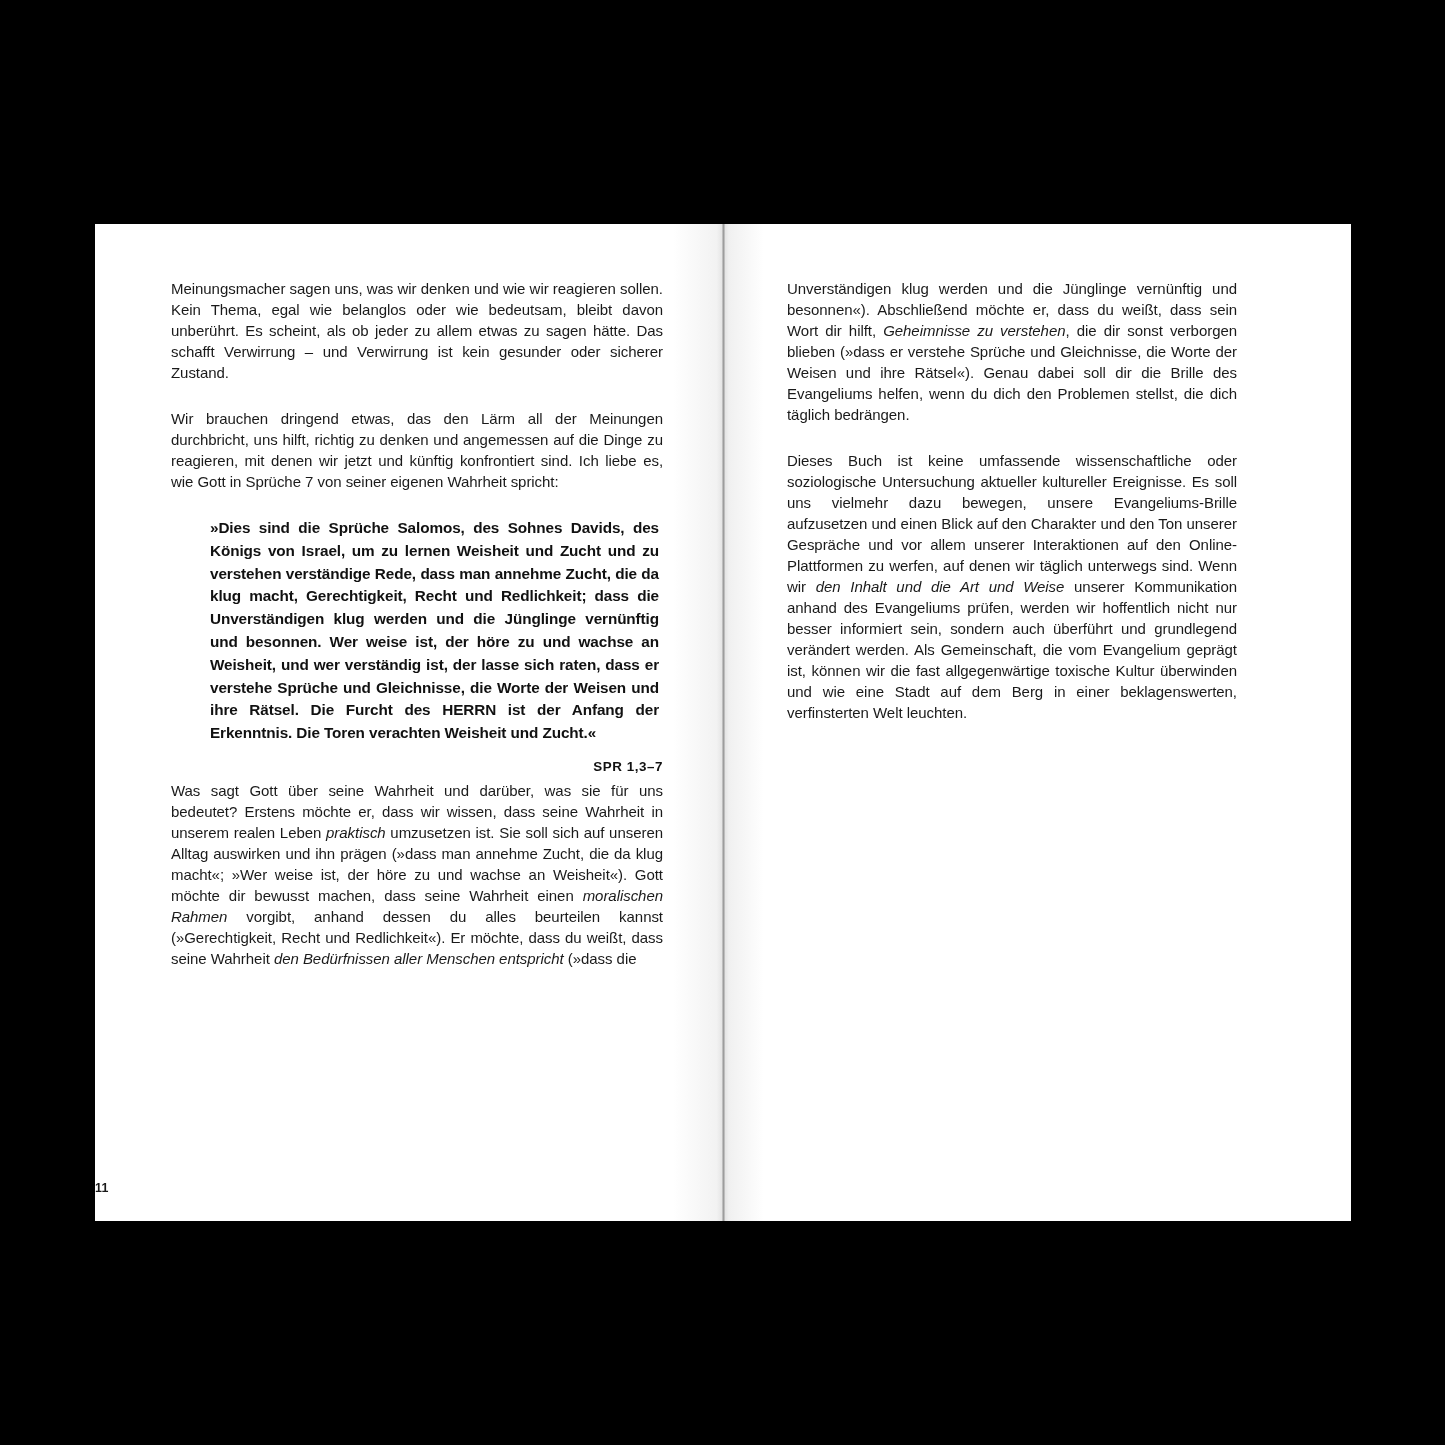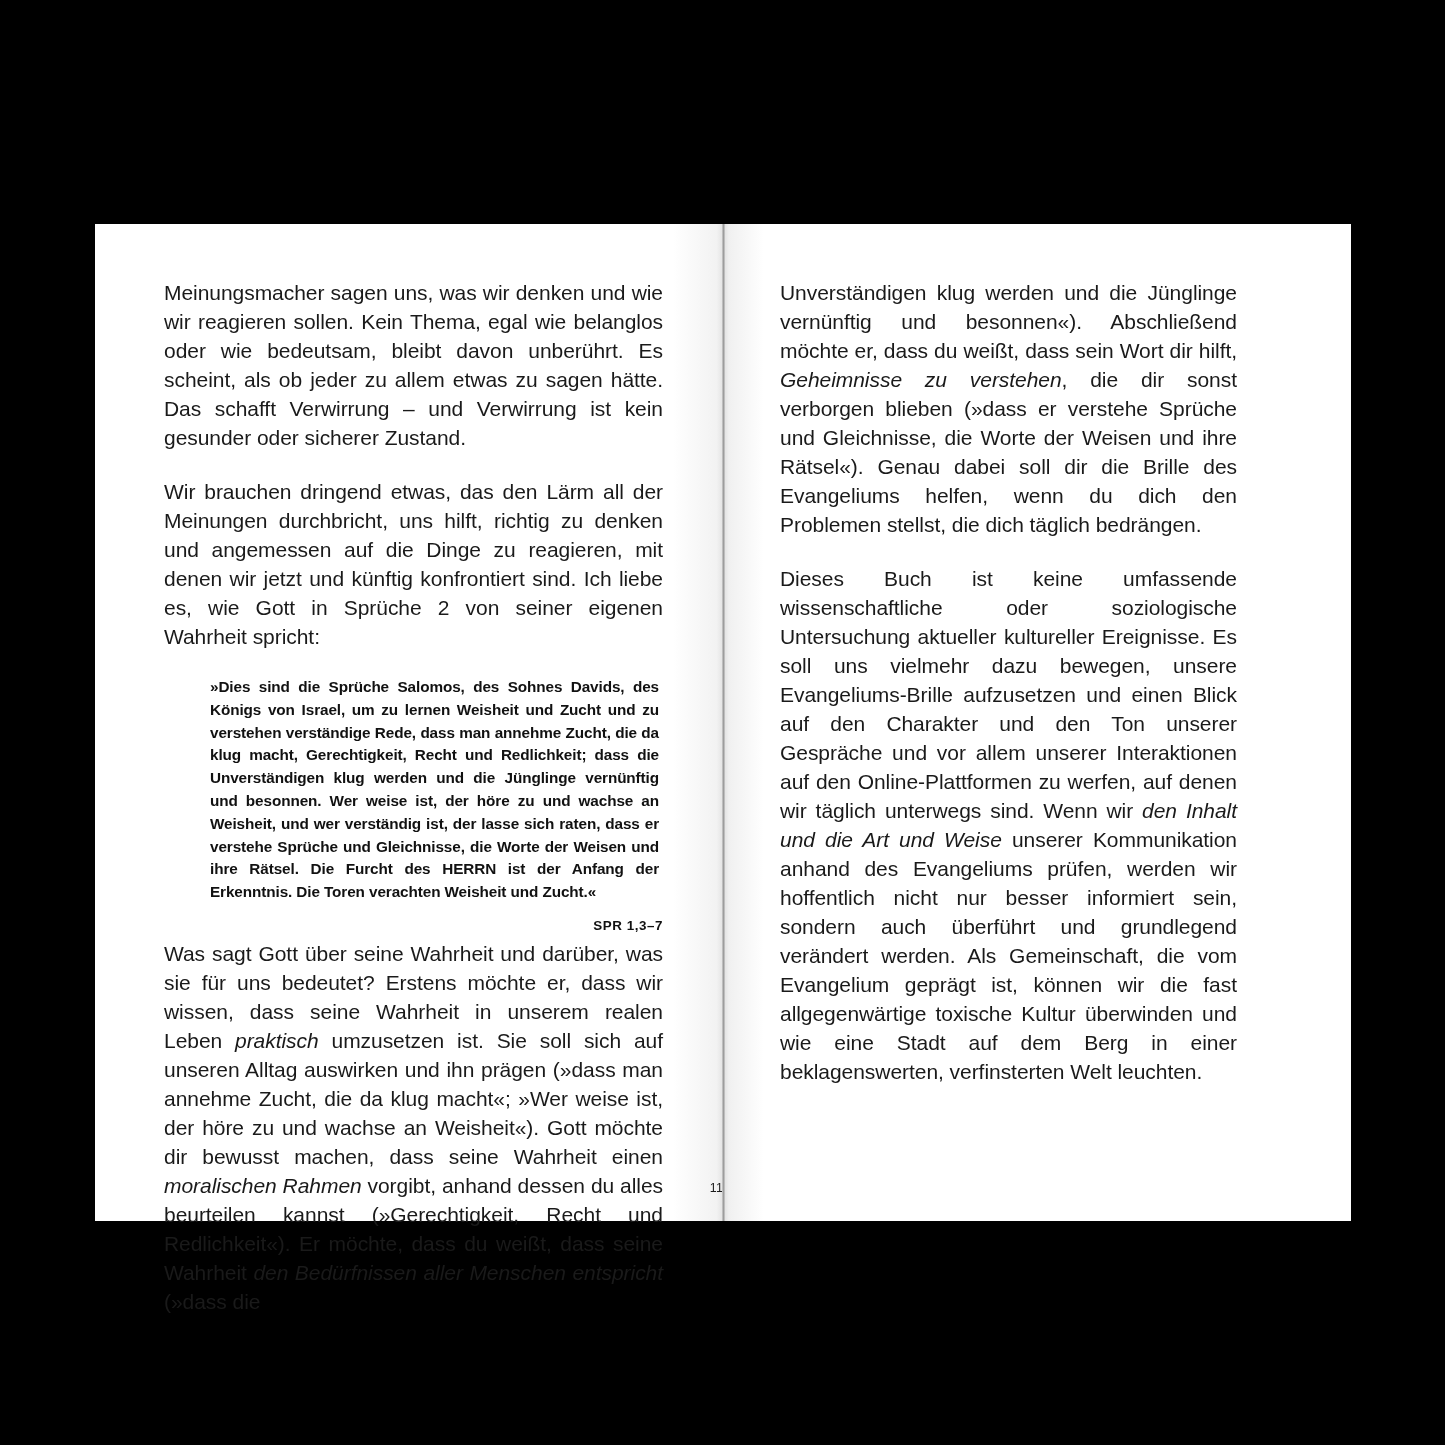--- a/index.html
+++ b/index.html
@@ -47,26 +47,26 @@
     position: absolute;
     left: 627px;
     top: 0;
     width: 3px;
     height: 997px;
     background: linear-gradient(to right, #cfcfcf, #9d9d9d, #cfcfcf);
     z-index: 5;
   }
 
   .body-text {
-    font-size: 21px;
-    line-height: 29px;
+    font-size: 15px;
+    line-height: 21px;
     color: #1a1a1a;
     text-align: justify;
     letter-spacing: -0.05px;
-    margin: 0 0 25px 0;
+    margin: 0 0 25px 7px;
     font-weight: 400;
     hyphens: manual;
   }
 
   .body-text:last-of-type {
     margin-bottom: 0;
   }
 
   .quote-block {
     margin: 0 0 6px 0;
@@ -96,35 +96,36 @@
     font-style: italic;
   }
 
   .page-number {
     position: absolute;
     bottom: 26px;
     font-size: 12.4px;
     color: #1a1a1a;
     width: 100%;
     left: 0;
-    text-align: right;
+    text-align: left;
     letter-spacing: 0.2px;
+    font-weight: bold;
   }
 
   .page-left .page-number { padding-right: 9px; }
   .page-right .page-number { padding-left: 12px; }
 </style>
 </head>
 <body>
 
 <div id="book-spread">
 
   <div class="page page-left">
     <p class="body-text">Meinungsmacher sagen uns, was wir denken und wie wir reagieren sollen. Kein Thema, egal wie belanglos oder wie bedeutsam, bleibt davon unberührt. Es scheint, als ob jeder zu allem etwas zu sagen hätte. Das schafft Verwirrung – und Verwirrung ist kein gesunder oder sicherer Zustand.</p>
-    <p class="body-text">Wir brauchen dringend etwas, das den Lärm all der Meinungen durchbricht, uns hilft, richtig zu denken und angemessen auf die Dinge zu reagieren, mit denen wir jetzt und künftig konfrontiert sind. Ich liebe es, wie Gott in Sprüche 2 von seiner eigenen Wahrheit spricht:</p>
+    <p class="body-text">Wir brauchen dringend etwas, das den Lärm all der Meinungen durchbricht, uns hilft, richtig zu denken und angemessen auf die Dinge zu reagieren, mit denen wir jetzt und künftig konfrontiert sind. Ich liebe es, wie Gott in Sprüche 7 von seiner eigenen Wahrheit spricht:</p>
 
     <div class="quote-block">
       <p class="quote-text">»Dies sind die Sprüche Salomos, des Sohnes Davids, des Königs von Israel, um zu lernen Weisheit und Zucht und zu verstehen verständige Rede, dass man annehme Zucht, die da klug macht, Gerechtigkeit, Recht und Redlichkeit; dass die Unverständigen klug werden und die Jünglinge vernünftig und besonnen. Wer weise ist, der höre zu und wachse an Weisheit, und wer verständig ist, der lasse sich raten, dass er verstehe Sprüche und Gleichnisse, die Worte der Weisen und ihre Rätsel. Die Furcht des HERRN ist der Anfang der Erkenntnis. Die Toren verachten Weisheit und Zucht.«</p>
       <p class="quote-ref">SPR 1,3–7</p>
     </div>
 
     <p class="body-text"><span>Was sagt Gott über seine Wahrheit und darüber, was sie für uns bedeutet? Erstens möchte er, dass wir wissen, dass seine Wahrheit in unserem realen Leben </span><em class="it">praktisch</em><span> umzusetzen ist. Sie soll sich auf unseren Alltag auswirken und ihn prägen (»dass man annehme Zucht, die da klug macht«; »Wer weise ist, der höre zu und wachse an Weisheit«). Gott möchte dir bewusst machen, dass seine Wahrheit einen </span><em class="it">moralischen Rahmen</em><span> vorgibt, anhand dessen du alles beurteilen kannst (»Gerechtigkeit, Recht und Redlichkeit«). Er möchte, dass du weißt, dass seine Wahrheit </span><em class="it">den Bedürfnissen aller Menschen entspricht</em><span> (»dass die</span></p>
 
     <div class="page-number">11</div>
   </div>

